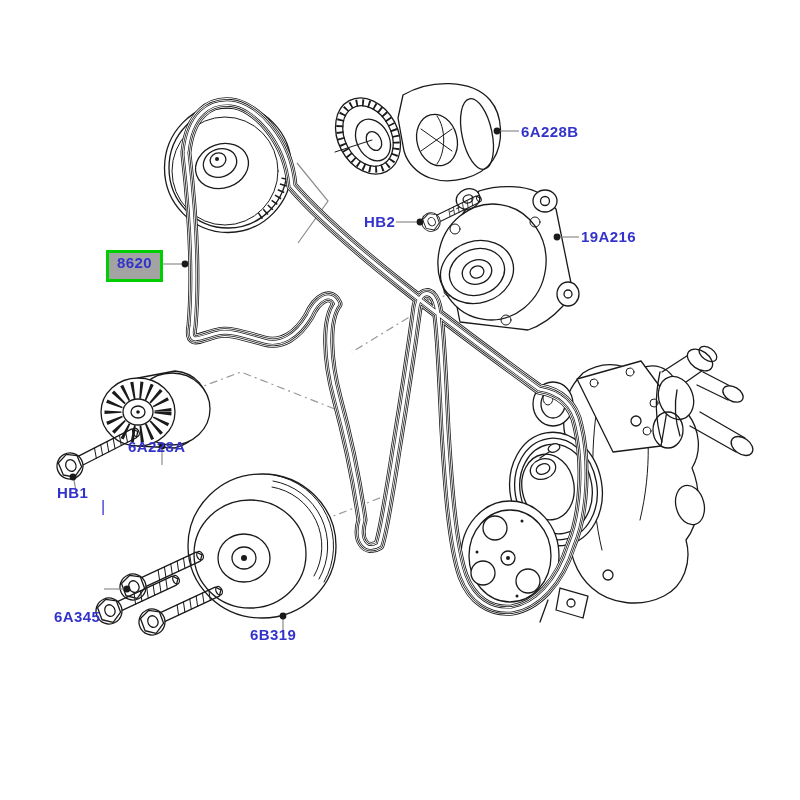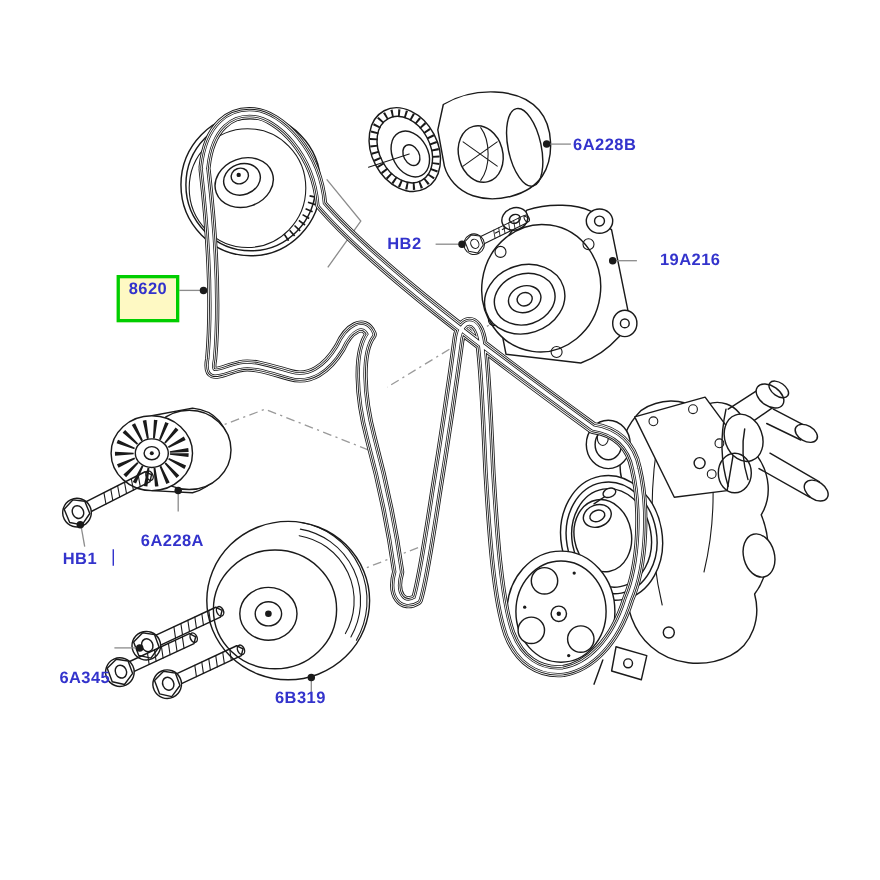--- a/index.html
+++ b/index.html
@@ -13,21 +13,21 @@
   .inkf{stroke:var(--ink);fill:#ffffff;stroke-width:1.3;stroke-linejoin:round;}
   .thin{stroke-width:1;}
   .gray{stroke:var(--leader);fill:none;stroke-width:1.2;}
   .dashdot{stroke:#9a9a9a;fill:none;stroke-width:1.2;stroke-dasharray:8 4 2 4;}
   .blkdash{stroke:var(--ink);fill:none;stroke-width:1;stroke-dasharray:4 3;}
   .dot{fill:var(--ink);stroke:none;}
   .belt-b{stroke:var(--ink);fill:none;stroke-linecap:round;stroke-linejoin:round;}
   .belt-w{stroke:#ffffff;fill:none;stroke-linecap:round;stroke-linejoin:round;}
   .part-label{position:absolute;color:var(--label);font-size:15px;font-weight:bold;
               letter-spacing:.4px;white-space:nowrap;cursor:pointer;}
-  .hl-box{position:absolute;border:3px solid var(--hl);background:#fef9c3;padding:1px 8px 18px 8px;
+  .hl-box{position:absolute;border:3px solid var(--hl);background:#a3a3a3;padding:1px 8px 7px 8px;
           cursor:pointer;}
   .hl-box .part-label{position:static;}
   .cursor-bar{position:absolute;color:var(--label);font-size:16px;font-weight:normal;}
 </style>
 </head>
 <body>
 
 <div id="stage">
 
 <svg width="800" height="800" viewBox="0 0 800 800">
@@ -215,30 +215,30 @@
         <circle class="dot" cx="73" cy="477" r="3.4"></circle>
     <path class="gray" d="M104,589 L124,589"></path>
         <circle class="dot" cx="127" cy="589" r="3.4"></circle>
     <path class="gray" d="M283,619 L283,632"></path>
         <circle class="dot" cx="283" cy="616" r="3.4"></circle>
   </g>
 </svg>
 
 <div class="part-label" style="left:521px;top:123px">6A228B</div>
 
-<div class="part-label" style="left:352px;top:213px">HB2</div>
-
-<div class="part-label" style="left:600px;top:228px">19A216</div>
+<div class="part-label" style="left:364px;top:213px">HB2</div>
+
+<div class="part-label" style="left:581px;top:228px">19A216</div>
 
 <div class="hl-box" style="left:106px;top:250px">
   <span class="part-label">8620</span>
 </div>
 
-<div class="part-label" style="left:128px;top:483px">6A228A</div>
-
-<div class="part-label" style="left:57px;top:500px">HB1</div>
+<div class="part-label" style="left:128px;top:438px">6A228A</div>
+
+<div class="part-label" style="left:57px;top:484px">HB1</div>
 <div class="cursor-bar" style="left:101px;top:498px">|</div>
 
 <div class="part-label" style="left:54px;top:608px">6A345</div>
 
 <div class="part-label" style="left:250px;top:626px">6B319</div>
 
 </div>
 
 </body></html>

